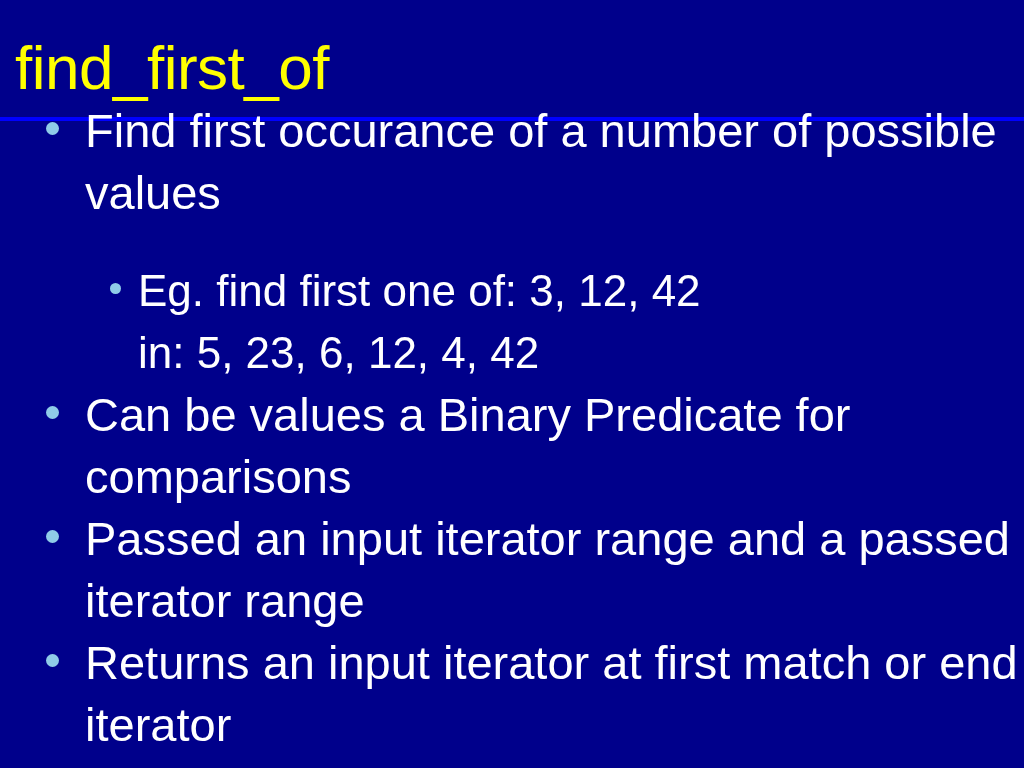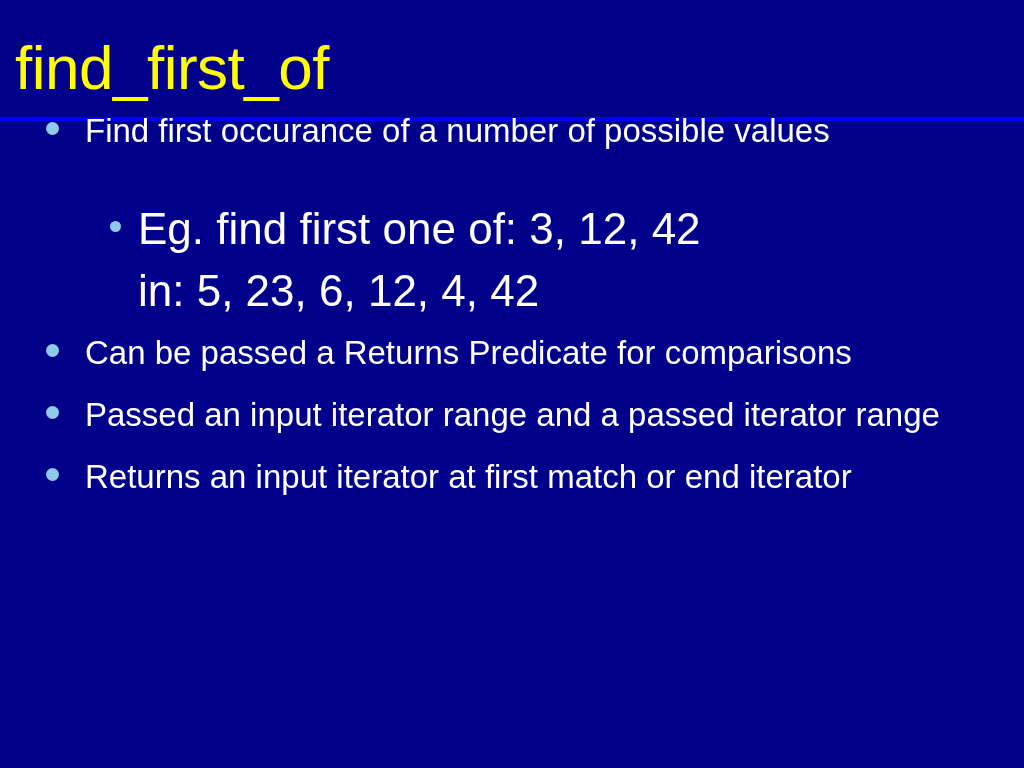--- a/index.html
+++ b/index.html
@@ -63,21 +63,21 @@
 
   .bullet-row {
     position: relative;
     display: block;
     color: #FFFFFF;
   }
 
   
   .lvl1 {
     padding-left: 85px;
-    font-size: 33px;
+    font-size: 47px;
     line-height: 62px;
     min-height: 62px;
   }
   .lvl1 > .marker {
     position: absolute;
     left: 46px;
     top: 22px;
     width: 13px;
     height: 13px;
     border-radius: 50%;
@@ -125,21 +125,21 @@
     </div>
 
     <div class="bullet-row lvl2">
       <span class="marker"></span>
       <span class="bullet-text">Eg. find first one of:  3, 12, 42
 in:  5, 23, 6, 12, 4, 42</span>
     </div>
 
     <div class="bullet-row lvl1">
       <span class="marker"></span>
-      <span class="bullet-text">Can be passed a Returns Predicate for comparisons</span>
+      <span class="bullet-text">Can be values a Binary Predicate for comparisons</span>
     </div>
 
     <div class="bullet-row lvl1">
       <span class="marker"></span>
       <span class="bullet-text">Passed an input iterator range and a passed iterator range</span>
     </div>
 
     <div class="bullet-row lvl1">
       <span class="marker"></span>
       <span class="bullet-text">Returns an input iterator at first match or end iterator</span>

